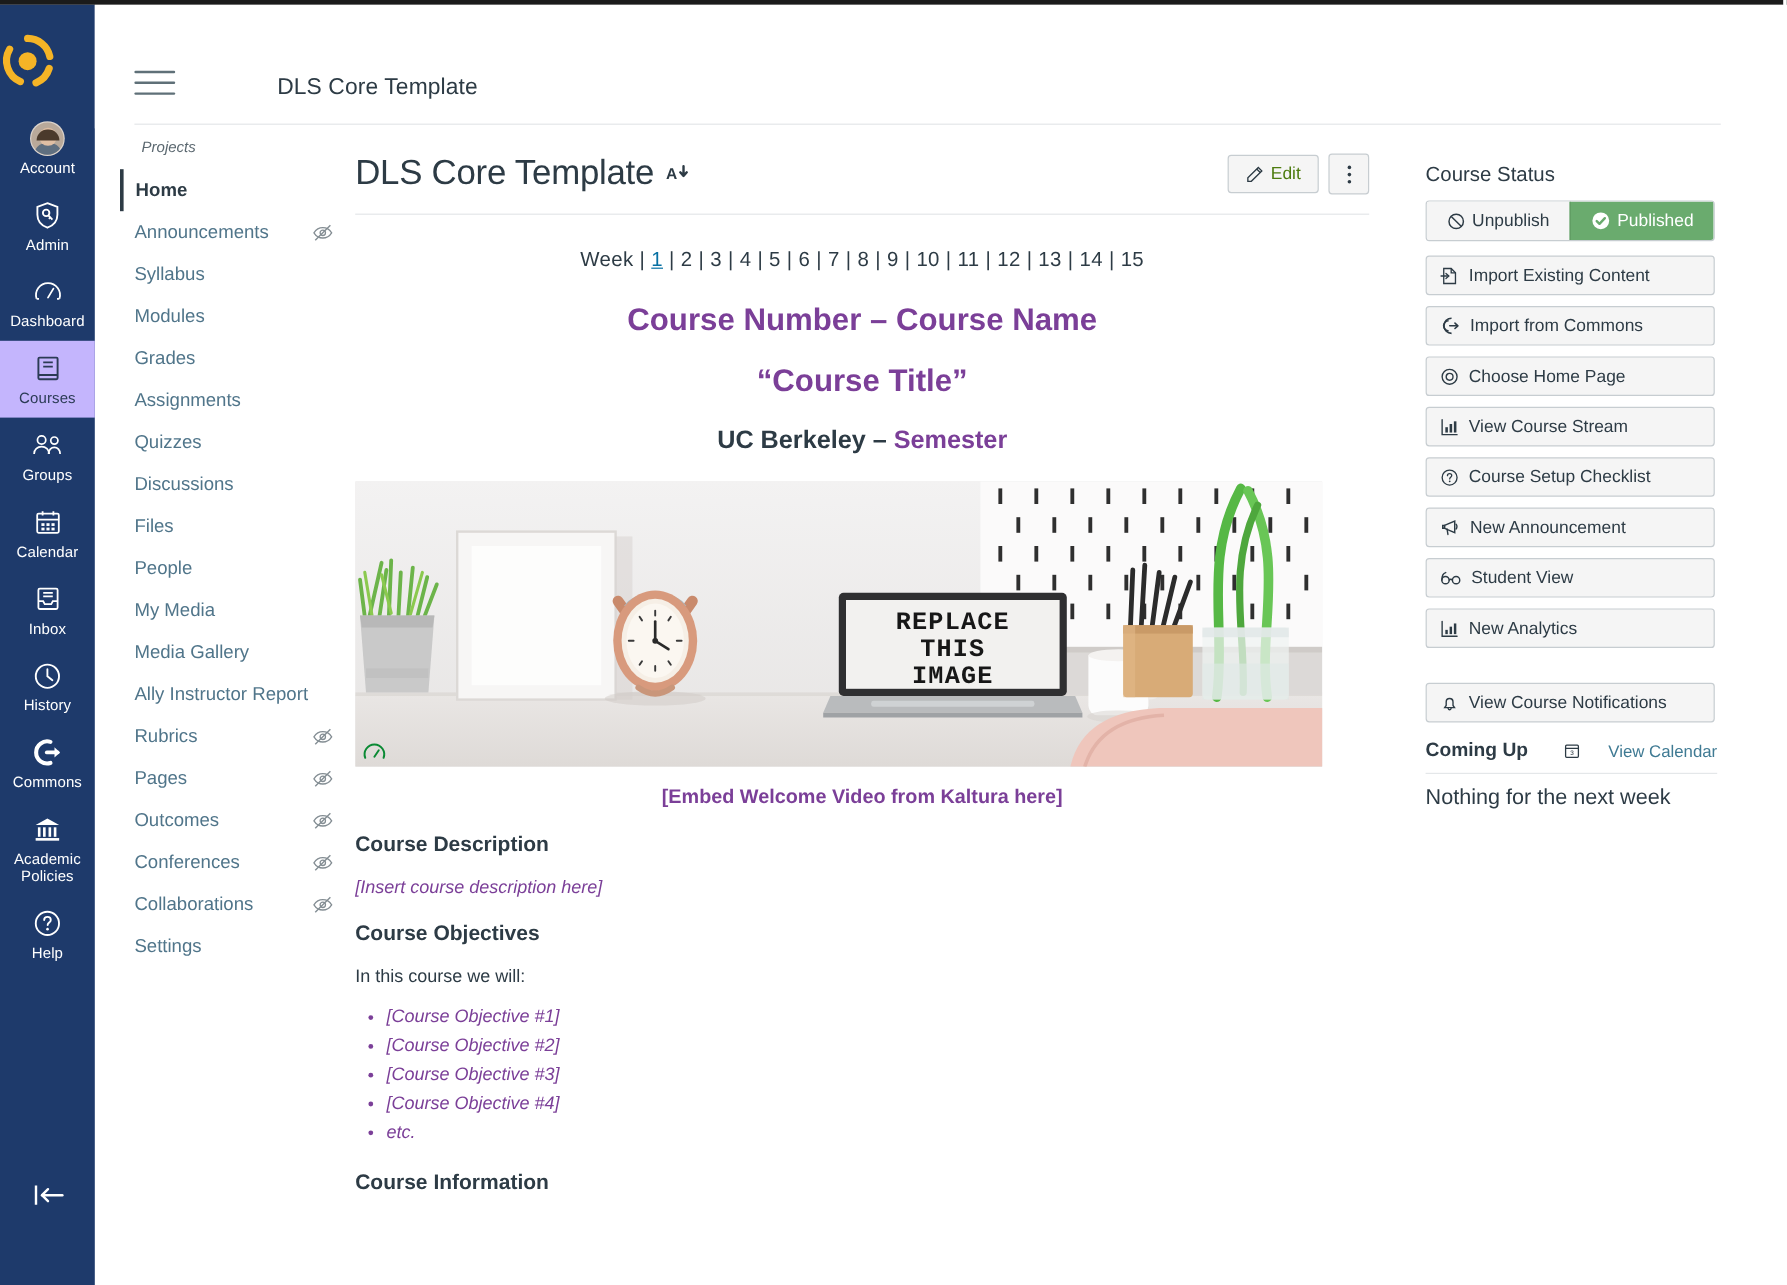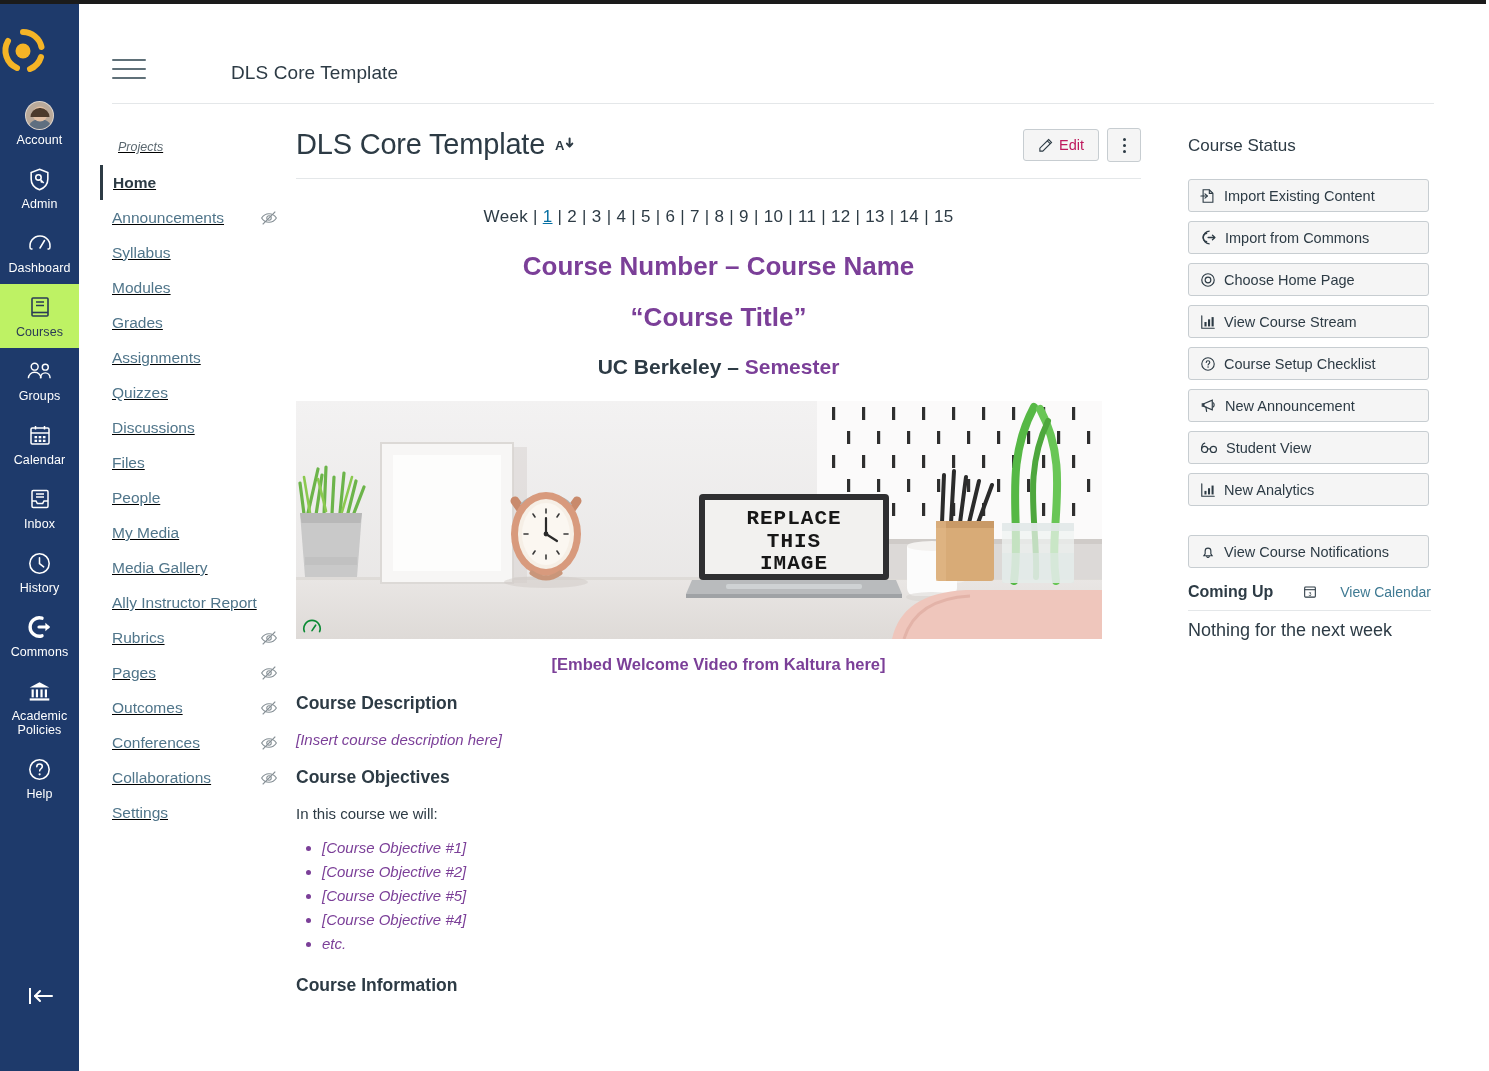--- a/index.html
+++ b/index.html
@@ -19,21 +19,21 @@
   .global-nav {
     position:absolute; top:4px; left:0; width:79px; height:1067px;
     background:#1e3a6b; display:flex; flex-direction:column; align-items:flex-start;
   }
   .canvas-logo { margin-top:24px; width:46px; height:46px; position:relative; }
   .gn-list { margin-top:18px; width:100%; display:flex; flex-direction:column; align-items:center; }
   .gn-item {
     width:79px; padding:8px 2px 9px; display:flex; flex-direction:column; align-items:center;
     color:#ffffff; text-decoration:none; cursor:pointer;
   }
-  .gn-item.active { background:#bef264; color:#2b3b55; }
+  .gn-item.active { background:#c4b5fd; color:#2b3b55; }
   .gn-icon { width:30px; height:30px; display:flex; align-items:center; justify-content:center; }
   .gn-label { font-size:12.5px; line-height:14px; margin-top:3px; text-align:center; letter-spacing:.1px;}
   .gn-avatar {
     width:29px; height:29px; border-radius:50%; overflow:hidden;
     background:#b9a99a; position:relative; border:1px solid rgba(255,255,255,.5);
   }
   .gn-avatar .face { position:absolute; left:50%; top:46%; transform:translate(-50%,-50%);
      width:15px; height:15px; border-radius:50%; background:#e0bfa4; }
   .gn-avatar .hair { position:absolute; left:50%; top:25%; transform:translateX(-50%);
      width:19px; height:9px; border-radius:9px 9px 0 0; background:#4b3a2c; }
@@ -47,41 +47,41 @@
     position:absolute; top:4px; left:79px; width:1407px; height:103px; background:#fff;
   }
   .hamburger { position:absolute; left:33px; top:55px; width:34px; height:22px; cursor:pointer; }
   .hamburger span { display:block; height:2px; background:#5f7078; margin-bottom:7px; border-radius:1px;}
   .course-header-title {
     position:absolute; left:152px; top:58px; font-size:19px; color:#2d3b45; letter-spacing:.1px;
   }
   .header-rule { position:absolute; left:112px; top:103px; width:1322px; height:1px; background:#e4e7e9; }
 
   
-  .course-nav { position:absolute; left:100px; top:140px; width:180px;text-decoration:underline; }
+  .course-nav { position:absolute; left:100px; top:116px; width:180px; }
   .breadcrumb { font-size:12.5px; color:#5b6870; font-style:italic; padding-left:18px; margin-bottom:11px;}
   .cn-item {
     display:flex; align-items:flex-start; justify-content:space-between;
     font-size:15.5px; line-height:19px; color:#3f7a93; padding:8px 2px 8px 12px;
     cursor:pointer; position:relative;
   }
   .cn-item .cn-label { color:#50758a; }
   .cn-item.active { font-weight:bold; color:#2d3b45; border-left:3px solid #2d3b45; padding-left:10px;}
   .cn-item.active .cn-label { color:#2d3b45; }
   .eye-off { flex:0 0 auto; width:18px; height:18px; margin-left:8px; opacity:.75; margin-top:1px;}
 
   
   .main { position:absolute; left:296px; top:128px; width:845px; }
   .page-title-row { display:flex; align-items:flex-start; justify-content:space-between; }
   .page-title { font-size:29px; color:#2d3b45; font-weight:400; letter-spacing:-.2px; display:flex; align-items:center; gap:10px;}
   .ally-a { font-weight:bold; font-size:16px; color:#2d3b45; display:inline-flex; align-items:center; }
   .title-actions { display:flex; gap:8px; align-items:center; }
   .btn-edit {
     display:inline-flex; gap:6px;
-    border:1px solid #c7cdd1; background:#f5f5f5; color:#be185d;
+    border:1px solid #c7cdd1; background:#f5f5f5; color:#4d7c0f;
     font-size:14.5px; padding:7px 14px; border-radius:3px; cursor:pointer;
   }
   .btn-kebab {
     border:1px solid #c7cdd1; background:#f5f5f5; color:#2d3b45;
     width:34px; height:34px; border-radius:3px; cursor:pointer;
     display:flex; align-items:center; justify-content:center;
   }
   .dot { width:3px; height:3px; background:#2d3b45; border-radius:50%; margin:1.5px 0; }
   .title-rule { margin-top:16px; height:1px; background:#e4e7e9; width:845px;}
 
@@ -629,33 +629,53 @@
 
       <div class="h-sec">Course Description</div>
       <div class="p-ital">[Insert course description here]</div>
 
       <div class="h-sec">Course Objectives</div>
       <div class="p-plain">In this course we will:</div>
 
       <ul class="objlist">
         <li>[Course Objective #1]</li>
         <li>[Course Objective #2]</li>
-        <li>[Course Objective #5]</li>
+        <li>[Course Objective #3]</li>
         <li>[Course Objective #4]</li>
         <li>etc.</li>
       </ul>
 
       <div class="h-sec">Course Information</div>
     </div>
   </main>
 
   <aside class="rside">
 
     <div class="rs-heading">Course Status</div>
 
+    <div class="pub-toggle">
+      <div class="pub-half">
+        <span class="ic">
+          <svg width="15" height="15" viewBox="0 0 16 16" fill="none" stroke="#2d3b45" stroke-width="1.3">
+            <circle cx="8" cy="8" r="6.4"></circle>
+              <path d="M3.6 3.6 12.4 12.4"></path>
+          </svg>
+        </span>
+        <span>Unpublish</span>
+      </div>
+      <div class="pub-half published">
+        <span class="ic">
+          <svg width="16" height="16" viewBox="0 0 16 16">
+            <circle cx="8" cy="8" r="7" fill="#ffffff"></circle>
+            <path d="M4.6 8.2 6.9 10.5 11.4 5.8" fill="none" stroke="#6aab6e" stroke-width="2" stroke-linecap="round" stroke-linejoin="round"></path>
+          </svg>
+        </span>
+        <span>Published</span>
+      </div>
+    </div>
 
     <div class="rs-group-gap"></div>
 
     <button class="rs-btn">
       <span class="ic">
         <svg width="16" height="16" viewBox="0 0 18 18" fill="none" stroke="#2d3b45" stroke-width="1.25">
           <path d="M10.5 2H3.5v14h11V6z"></path>
             <path d="M10.5 2v4h4"></path>
           <path d="M1 9h7" stroke-linecap="round"></path>
             <path d="M5.6 6.6 8.3 9l-2.7 2.4" stroke-linecap="round" stroke-linejoin="round"></path>

